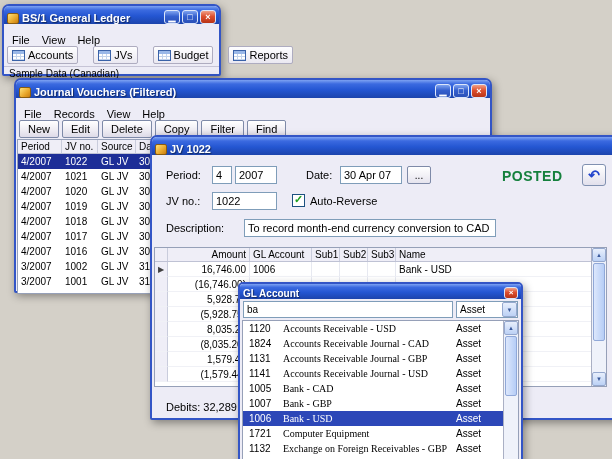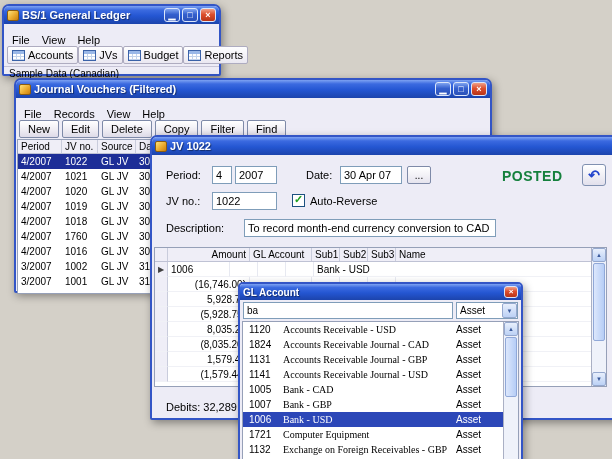--- a/index.html
+++ b/index.html
@@ -2,38 +2,38 @@
 <html><head>
 <meta charset="utf-8">
 <style>
   *{margin:0;padding:0;box-sizing:border-box;}
   body{margin:0;background:#9A968E;}
   #screen{position:relative;width:612px;height:459px;overflow:hidden;background:#D4D0C8;
     font-family:"Liberation Sans",sans-serif;color:#000;}
   
   .window{position:absolute;border:2px solid #3355C6;border-radius:7px 7px 2px 2px;
     background:#EDECF6;box-shadow:2px 3px 9px rgba(0,0,0,.38);}
-  .titlebar{height:18px;display:flex;align-items:center;gap:3px;padding:8px 3px;
+  .titlebar{height:18px;display:flex;align-items:flex-end;gap:3px;padding:0 3px;
     border-radius:5px 5px 0 0;color:#fff;font-size:11px;font-weight:bold;
     background:linear-gradient(180deg,#7DA2F2 0%,#3B6AE0 22%,#2456D2 55%,#1C44AC 100%);}
   .titlebar .title{flex:1;white-space:nowrap;overflow:hidden;text-shadow:1px 1px 1px rgba(0,0,0,.45);}
   .app-icon{width:12px;height:11px;border-radius:2px;border:1px solid #8A5C10;
     background:linear-gradient(135deg,#FFE27A,#E8A62A 60%,#C87E10);flex:0 0 auto;}
   .winbtns{display:flex;gap:2px;flex:0 0 auto;}
   .wbtn{width:16px;height:14px;border:1px solid #DCE6FA;border-radius:3px;display:flex;
     align-items:center;justify-content:center;font-size:9px;line-height:1;color:#fff;
     background:linear-gradient(180deg,#7FA3F0,#3560CE 45%,#2A50B8);cursor:default;}
   .wbtn.close{background:linear-gradient(180deg,#F0A088,#DD4F2E 45%,#B83418);}
   .menubar{display:flex;align-items:flex-start;height:15px;padding:10px 2px;font-size:11px;}
   .menu-item{padding:0 6px;}
   .statusbar{height:13px;font-size:10px;line-height:13px;padding-left:5px;border-top:1px solid #C6C4D6;}
   
   .pushbtn{font-family:inherit;font-size:11px;height:18px;padding:0 8px;border:1px solid #7E8AA8;
     border-radius:2px;background:linear-gradient(180deg,#FFFFFF,#EDEBF2 60%,#DEDBE8);}
-  .toolbar{display:flex;gap:0;padding:2px 3px;height:22px;align-items:center;}
+  .toolbar{display:flex;gap:15px;padding:2px 3px;height:22px;align-items:center;}
   .toolbtn{display:flex;align-items:center;gap:3px;font-family:inherit;font-size:11px;height:18px;
     padding:0 4px;border:1px solid #AEACC0;border-radius:2px;
     background:linear-gradient(180deg,#FEFEFF,#EAE8F1);}
   .sheet-icon{width:13px;height:11px;border:1px solid #3A62A8;background-color:#fff;flex:0 0 auto;
     background-image:linear-gradient(#9AB8E8,#9AB8E8),
       repeating-linear-gradient(180deg,transparent 0,transparent 2px,#C4D4EC 2px,#C4D4EC 3px),
       repeating-linear-gradient(90deg,transparent 0,transparent 3px,#C4D4EC 3px,#C4D4EC 4px);
     background-size:100% 3px,100% 100%,100% 100%;background-repeat:no-repeat,repeat,repeat;}
   
   #win-jvlist{left:14px;top:78px;width:478px;height:215px;z-index:2;}
@@ -207,21 +207,21 @@
         <span class="c w-date">30 Apr 07</span>
       </div>
       <div class="lg-row">
         <span class="c w-period">4/2007</span>
         <span class="c w-jvno">1018</span>
         <span class="c w-source">GL JV</span>
         <span class="c w-date">30 Apr 07</span>
       </div>
       <div class="lg-row">
         <span class="c w-period">4/2007</span>
-        <span class="c w-jvno">1760</span>
+        <span class="c w-jvno">1017</span>
         <span class="c w-source">GL JV</span>
         <span class="c w-date">30 Apr 07</span>
       </div>
       <div class="lg-row">
         <span class="c w-period">4/2007</span>
         <span class="c w-jvno">1016</span>
         <span class="c w-source">GL JV</span>
         <span class="c w-date">30 Apr 07</span>
       </div>
       <div class="lg-row">
@@ -284,20 +284,21 @@
           <span class="hc dw-gl">GL Account</span>
           <span class="hc dw-sub">Sub1</span>
           <span class="hc dw-sub">Sub2</span>
           <span class="hc dw-sub">Sub3</span>
           <span class="hc dw-name">Name</span>
         </div>
         <div class="dg-row">
           <span class="c dw-sel selcell">
               <span>▶</span>
             </span>
+          <span class="c dw-amt">16,746.00</span>
           <span class="c dw-gl">1006</span>
           <span class="c dw-sub"></span>
           <span class="c dw-sub"></span>
           <span class="c dw-sub"></span>
           <span class="c dw-name">Bank - USD</span>
         </div>
         <div class="dg-row">
           <span class="c dw-sel selcell"></span>
           <span class="c dw-amt">(16,746.00)</span>
           <span class="c dw-gl"></span>

